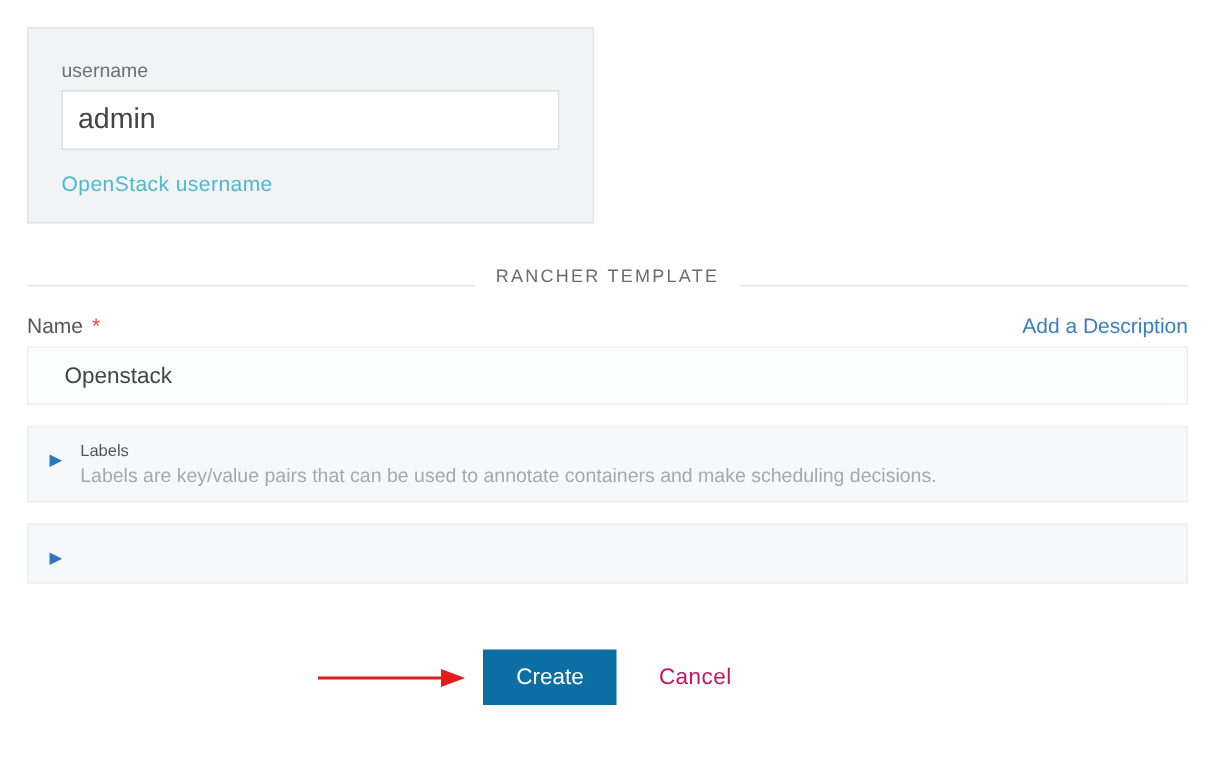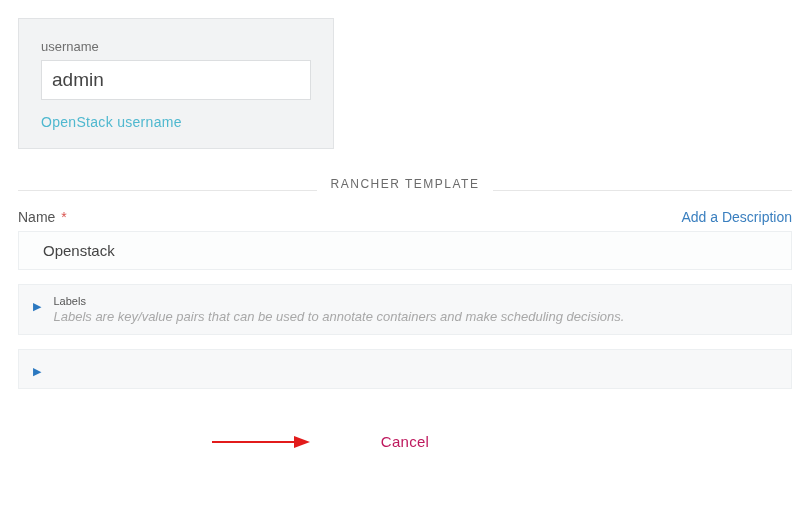--- a/index.html
+++ b/index.html
@@ -9,21 +9,21 @@
       color: #3d3d3d;
       background: #fff;
       width: 810px;
       height: 510px;
       padding: 18px;
     }
     .username-panel {
       background: #f2f3f4;
       border: 1px solid #e1e3e5;
       padding: 20px 22px 18px 22px;
-      width: 316px;
+      width: 378px;
     }
     .field-label {
       font-size: 13px;
       color: #6f6f6f;
       margin-bottom: 6px;
       display: block;
     }
     .text-input {
       width: 100%;
       padding: 8px 10px;
@@ -107,21 +107,20 @@
     }
     .acc-content { flex: 1; }
     .acc-title {
       font-size: 11px;
       color: #555;
       margin-bottom: 2px;
     }
     .acc-desc {
       font-size: 13px;
       color: #a8a8a8;
-      font-style: italic;
     }
     .button-row {
       margin-top: 44px;
       display: flex;
       align-items: center;
       justify-content: center;
       gap: 28px;
       position: relative;
     }
     .btn-create {
@@ -190,17 +189,18 @@
 <div class="accordion">
   <span class="acc-toggle">▶</span>
 </div>
 
 
 <div class="button-row">
   <svg class="arrow-annotation" width="100" height="20" viewBox="0 0 100 20">
     <line x1="2" y1="10" x2="86" y2="10" stroke="#e21b1b" stroke-width="2"></line>
     <polygon points="100,10 84,4 84,16" fill="#e21b1b"></polygon>
   </svg>
+  <button class="btn-create">Create</button>
   <button class="btn-cancel">Cancel</button>
 </div>
 
 
 
 
 </body></html>

